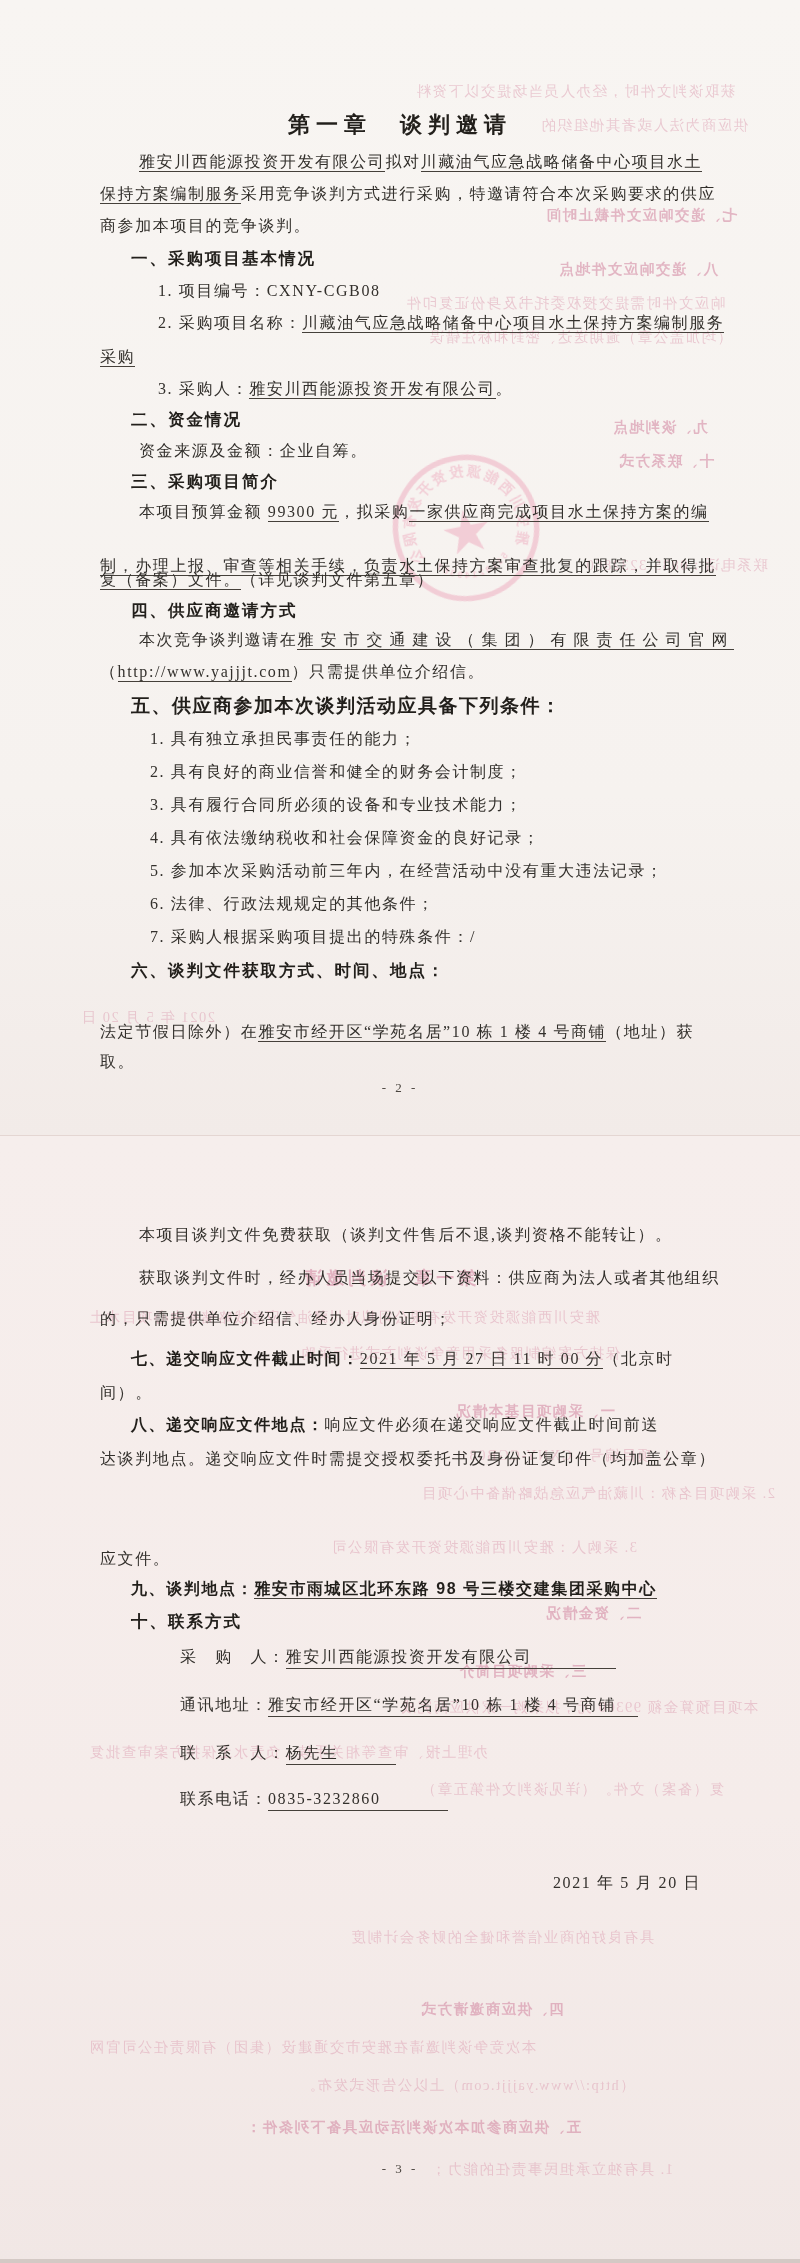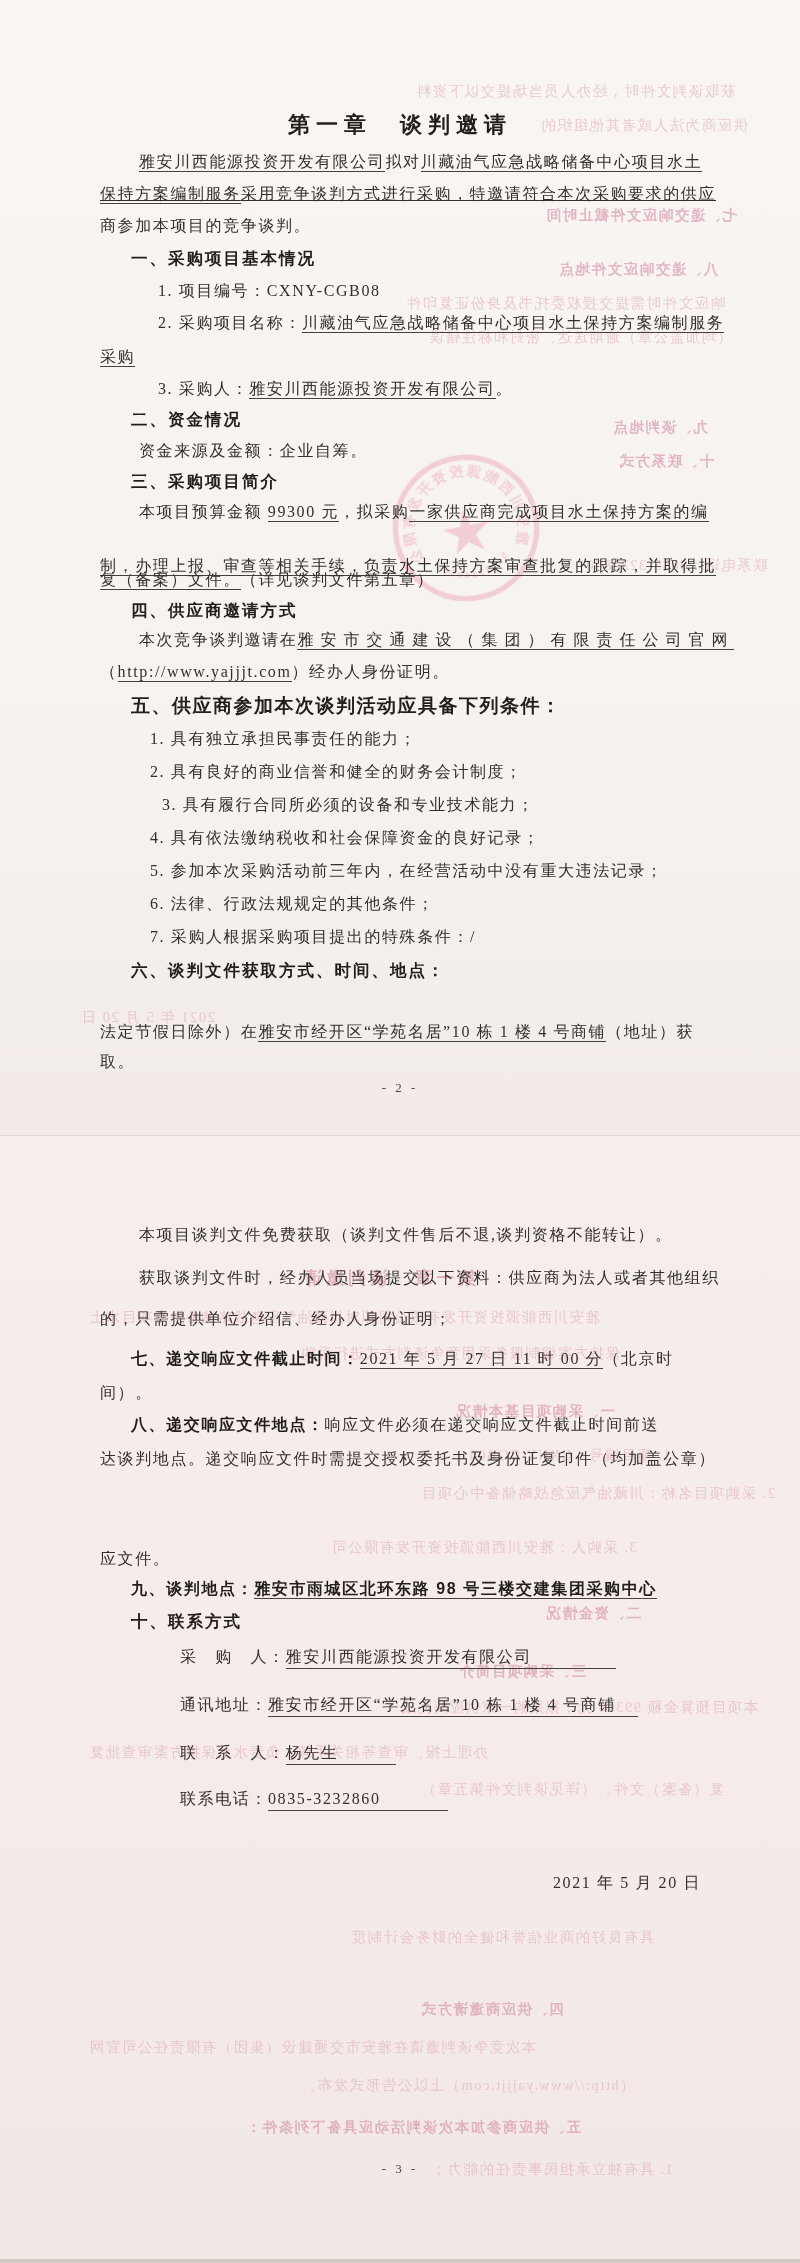--- a/index.html
+++ b/index.html
@@ -51,45 +51,45 @@
         <path id="arcBotG" d="M 40 118 A 56 56 0 0 0 128 118" fill="none"></path>
         <text font-size="15.5" letter-spacing="3"><textPath href="#arcTopG">雅安川西能源投资开发有限公司</textPath></text>
         <text font-size="10" letter-spacing="3"><textPath href="#arcBotG" startOffset="6">5118214936775</textPath></text>
         <text x="84" y="108" font-size="58" text-anchor="middle">★</text>
       </svg>
     </div>
 
     <div class="ttl" style="top:110px;">第一章　谈判邀请</div>
 
     <div class="ln" style="left:139px;top:152px;"><span class="u">雅安川西能源投资开发有限公司</span><span>拟对</span><span class="u">川藏油气应急战略储备中心项目水土</span></div>
-    <div class="ln" style="left:100px;top:184px;text-decoration:underline;"><span class="u">保持方案编制服务</span><span>采用竞争谈判方式进行采购，特邀请符合本次采购要求的供应</span></div>
+    <div class="ln" style="left:100px;top:184px;"><span class="u">保持方案编制服务</span><span>采用竞争谈判方式进行采购，特邀请符合本次采购要求的供应</span></div>
     <div class="ln" style="left:100px;top:216px;">商参加本项目的竞争谈判。</div>
 
     <div class="ln hd" style="left:131px;top:248px;">一、采购项目基本情况</div>
     <div class="ln" style="left:158px;top:281px;">1. 项目编号：CXNY-CGB08</div>
     <div class="ln" style="left:158px;top:313px;"><span>2. 采购项目名称：</span><span class="u">川藏油气应急战略储备中心项目水土保持方案编制服务</span></div>
     <div class="ln" style="left:100px;top:347px;"><span class="u">采购</span></div>
     <div class="ln" style="left:158px;top:379px;"><span>3. 采购人：</span><span class="u">雅安川西能源投资开发有限公司</span><span>。</span></div>
 
     <div class="ln hd" style="left:131px;top:409px;">二、资金情况</div>
     <div class="ln" style="left:139px;top:441px;">资金来源及金额：企业自筹。</div>
 
     <div class="ln hd" style="left:131px;top:471px;">三、采购项目简介</div>
     <div class="ln" style="left:139px;top:502px;"><span>本项目预算金额 </span><span class="u">99300 元</span><span>，拟采购</span><span class="u">一家供应商完成项目水土保持方案的编</span></div>
     <div class="ln" style="left:100px;top:536px;margin-top:20px;"><span class="u">制，办理上报、审查等相关手续，负责水土保持方案审查批复的跟踪，并取得批</span></div>
     <div class="ln" style="left:100px;top:570px;"><span class="u">复（备案）文件。</span><span>（详见谈判文件第五章）</span></div>
 
     <div class="ln hd" style="left:131px;top:600px;">四、供应商邀请方式</div>
     <div class="ln" style="left:139px;top:630px;"><span>本次竞争谈判邀请在</span><span class="u sp">雅安市交通建设（集团）有限责任公司官网</span></div>
-    <div class="ln" style="left:100px;top:662px;"><span>（</span><span class="u">http://www.yajjjt.com</span><span>）经办人身份证明。</span></div>
+    <div class="ln" style="left:100px;top:662px;"><span>（</span><span class="u">http://www.yajjjt.com</span><span>）只需提供单位介绍信。</span></div>
 
     <div class="ln hd hd-lg" style="left:131px;top:694px;">五、供应商参加本次谈判活动应具备下列条件：</div>
     <div class="ln" style="left:150px;top:729px;">1. 具有独立承担民事责任的能力；</div>
     <div class="ln" style="left:150px;top:762px;">2. 具有良好的商业信誉和健全的财务会计制度；</div>
-    <div class="ln" style="left:162px;top:795px;">3. 具有履行合同所必须的设备和专业技术能力；</div>
+    <div class="ln" style="left:150px;top:795px;">3. 具有履行合同所必须的设备和专业技术能力；</div>
     <div class="ln" style="left:150px;top:828px;">4. 具有依法缴纳税收和社会保障资金的良好记录；</div>
     <div class="ln" style="left:150px;top:861px;">5. 参加本次采购活动前三年内，在经营活动中没有重大违法记录；</div>
     <div class="ln" style="left:150px;top:894px;">6. 法律、行政法规规定的其他条件；</div>
     <div class="ln" style="left:150px;top:927px;"><span>7. 采购人根据采购项目提出的特殊条件：</span><span>/</span></div>
 
     <div class="ln hd" style="left:131px;top:960px;">六、谈判文件获取方式、时间、地点：</div>
     <div class="ln" style="left:100px;top:1022px;"><span>法定节假日除外）在</span><span class="u">雅安市经开区“学苑名居”10 栋 1 楼 4 号商铺</span><span>（地址）获</span></div>
     <div class="ln" style="left:100px;top:1052px;">取。</div>
 
     <div class="pn" style="top:1080px;">- 2 -</div>

